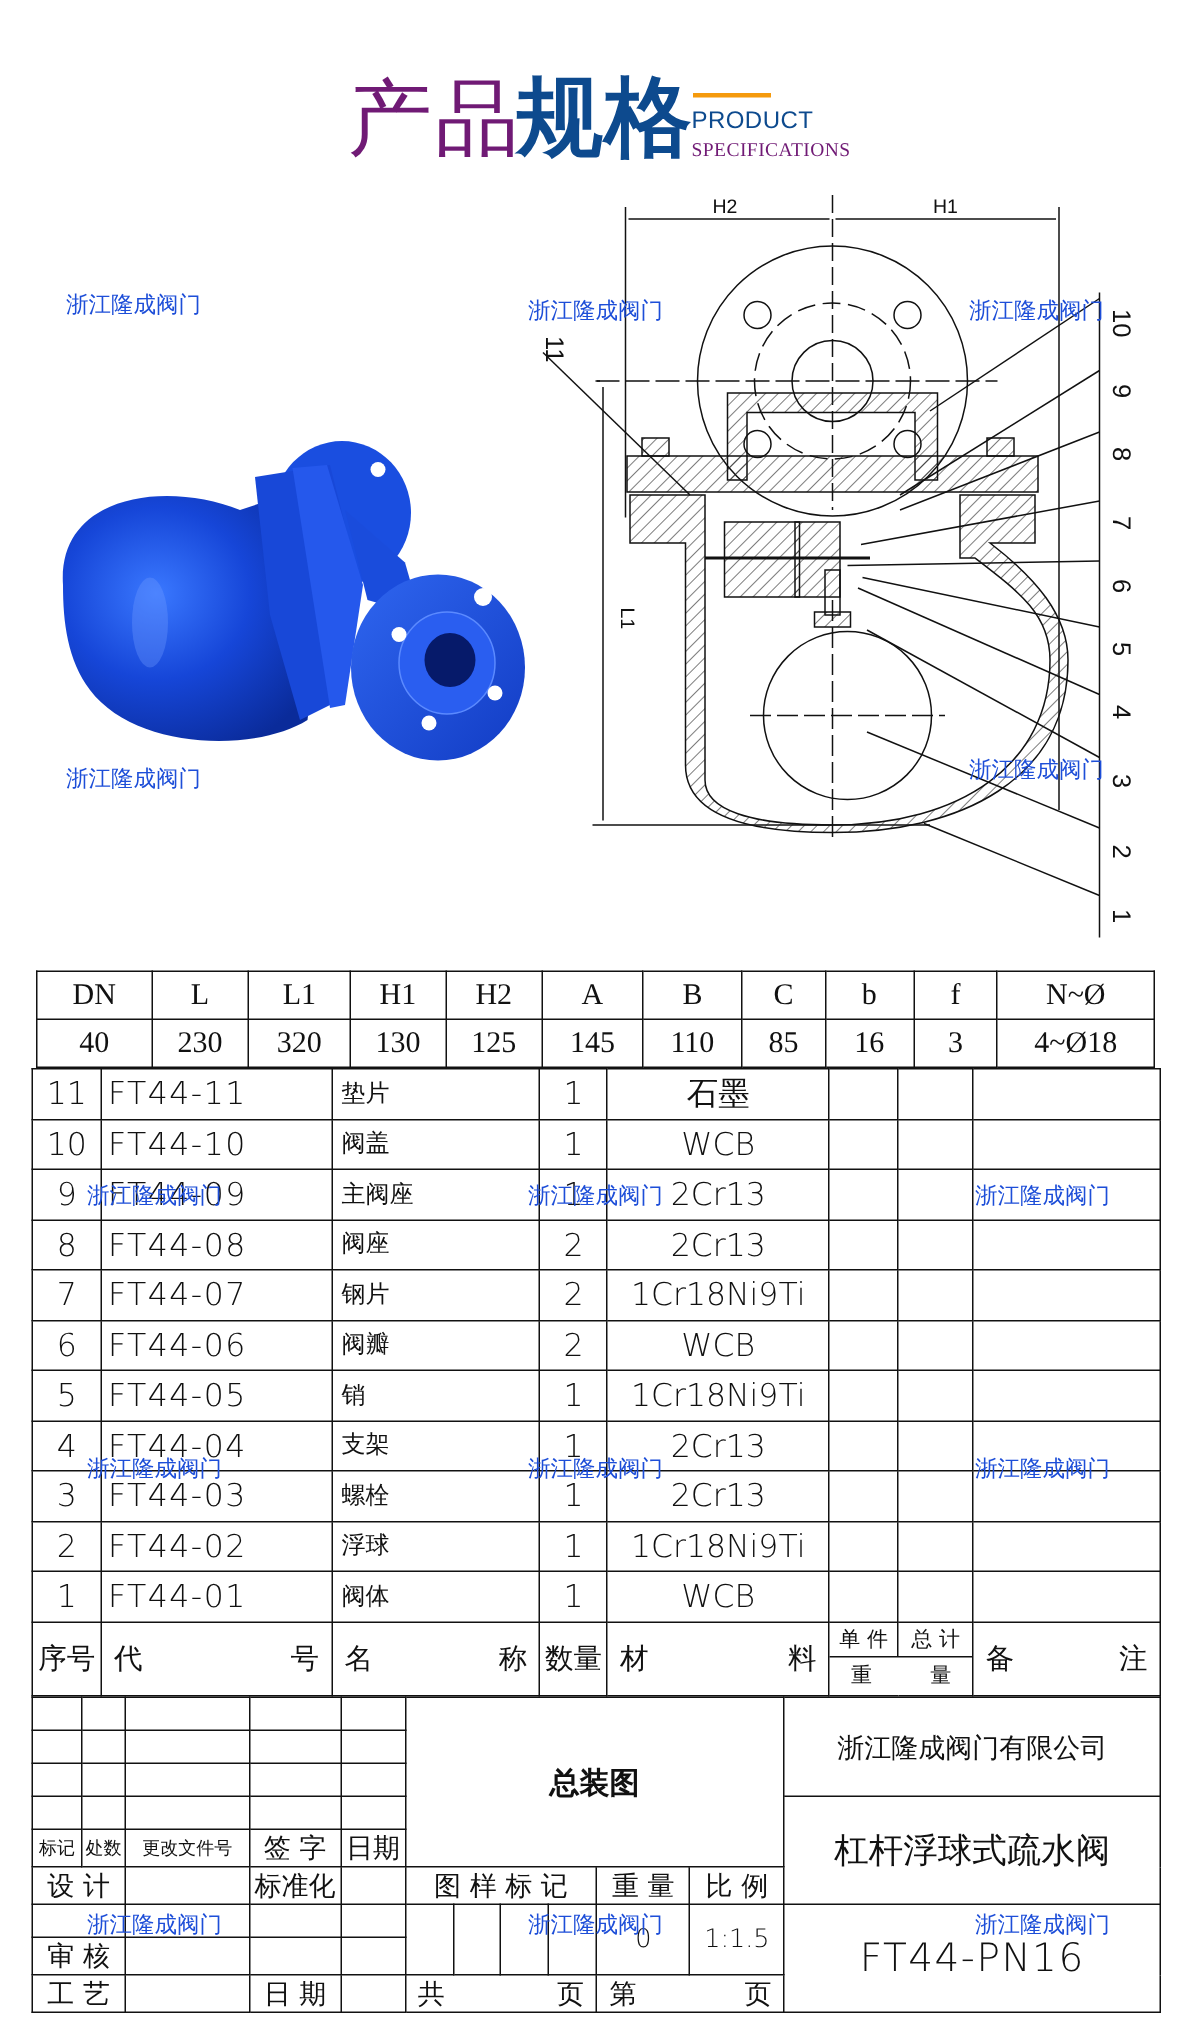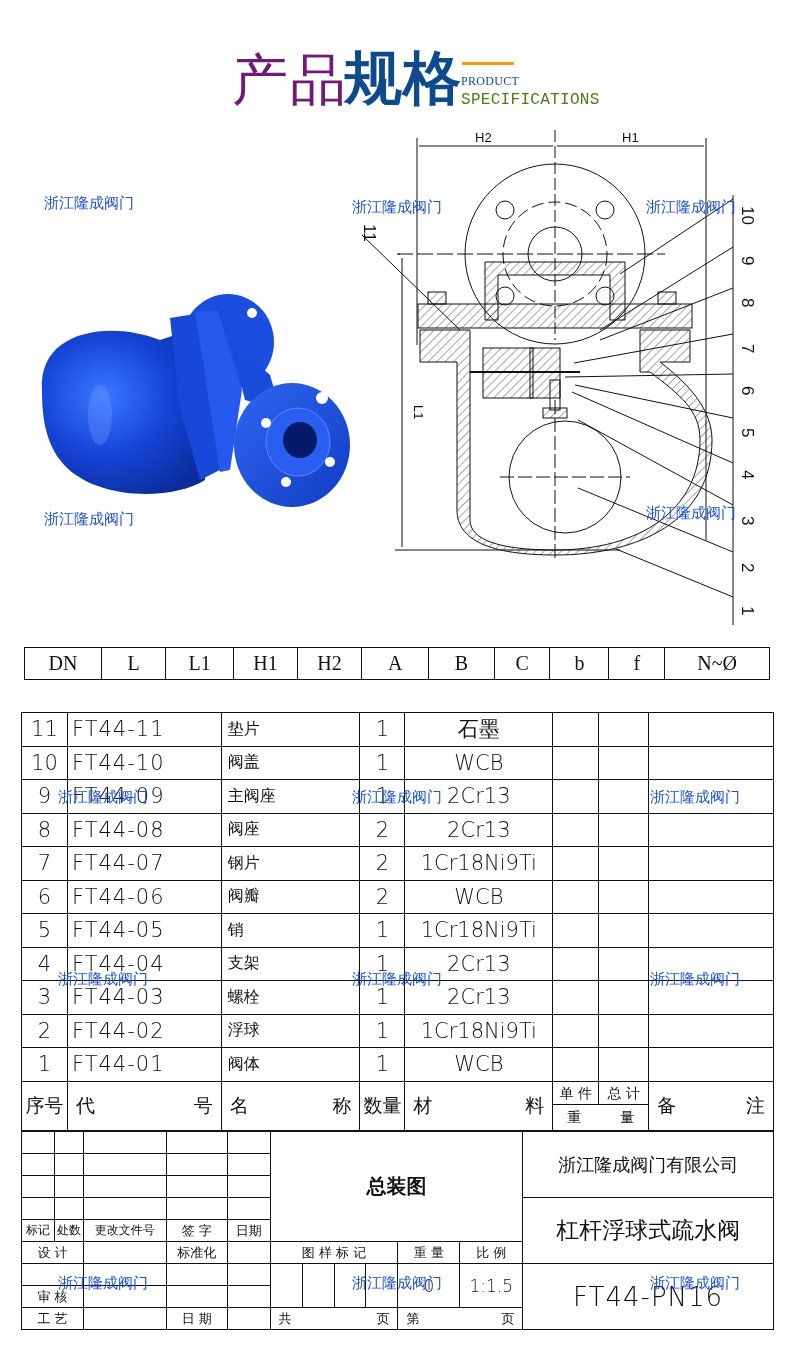--- a/index.html
+++ b/index.html
@@ -2,39 +2,39 @@
 <html><head>
 <meta charset="utf-8">
 <style>
   html,body{margin:0;padding:0;background:#fff;}
   body{width:800px;height:1348px;position:relative;overflow:hidden;font-family:"DejaVu Sans",sans-serif;color:#111;}
   .abs{position:absolute;}
   
   #hdr-cn-light{left:232px;top:48px;font-size:56px;color:#701a75;font-weight:normal;letter-spacing:2px;line-height:64px;}
   #hdr-cn-bold{left:344px;top:46px;font-size:58px;color:#0d4a8e;font-weight:bold;line-height:64px;letter-spacing:1px;}
   #hdr-bar{left:462px;top:62px;width:52px;height:3px;background:#f59a0d;}
-  #hdr-en1{left:461px;top:72px;font-size:12px;color:#0d4a8e;font-family:Liberation Serif, serif;line-height:18px;letter-spacing:.3px;}
-  #hdr-en2{left:461px;top:91px;font-size:16px;color:#4d7c0f;font-family:Liberation Mono, monospace;line-height:18px;letter-spacing:.3px;}
+  #hdr-en1{left:461px;top:72px;font-size:16px;color:#0d4a8e;font-family:Liberation Sans, sans-serif;line-height:18px;letter-spacing:.3px;}
+  #hdr-en2{left:461px;top:91px;font-size:13px;color:#701a75;font-family:Liberation Serif, serif;line-height:18px;letter-spacing:.3px;}
   .wm{position:absolute;color:#1d4ed8;font-size:15px;white-space:nowrap;pointer-events:none;z-index:5;}
   
   #photo{left:30px;top:280px;width:320px;height:230px;}
   #drawing{left:340px;top:120px;width:460px;height:520px;}
   
   table{border-collapse:collapse;position:absolute;border-radius:28px;}
   td{border:1.5px solid #111;padding:0;text-align:center;vertical-align:middle;}
   #dim{left:24px;top:647px;width:746px;font-family:"Liberation Serif",serif;font-size:20px;}
   #dim td{height:31px;}
   #parts{left:21px;top:712px;width:753px;font-family:"DejaVu Sans",sans-serif;}
   #parts td{height:32.5px;font-size:21px;font-weight:300;}
   #parts td.c-name{text-align:left;padding-left:6px;font-size:16px;font-family:Liberation Serif, serif;}
   #parts td.c-code{text-align:left;padding-left:4px;letter-spacing:1px;}
   #parts tr.hdr td{height:48px;font-size:19px;font-family:"DejaVu Serif",serif;}
   .spread{display:flex;justify-content:space-between;padding:0 8px;}
   #tb{left:21px;top:1131px;width:753px;}
-  #tb td{font-family:"DejaVu Serif",serif;font-size:13px;height:21px;}
+  #tb td{font-family:"DejaVu Serif",serif;font-size:18px;height:21px;}
 </style>
 </head>
 <body>
 
 <div class="abs" id="hdr-cn-light">产品</div>
 <div class="abs" id="hdr-cn-bold">规格</div>
 <div class="abs" id="hdr-bar"></div>
 <div class="abs" id="hdr-en1">PRODUCT</div>
 <div class="abs" id="hdr-en2">SPECIFICATIONS</div>
 
@@ -187,20 +187,33 @@
     <td>L1</td>
     <td>H1</td>
     <td>H2</td>
     <td>A</td>
     <td>B</td>
     <td>C</td>
     <td>b</td>
     <td>f</td>
     <td>N~Ø</td>
   </tr>
+  <tr>
+    <td>40</td>
+    <td>230</td>
+    <td>320</td>
+    <td>130</td>
+    <td>125</td>
+    <td>145</td>
+    <td>110</td>
+    <td>85</td>
+    <td>16</td>
+    <td>3</td>
+    <td>4~Ø18</td>
+  </tr>
 </tbody>
   </table>
 
 <table id="parts">
   <colgroup>
     <col style="width:46px">
       <col style="width:154px">
       <col style="width:139px">
       <col style="width:45px">
       <col style="width:148px">

